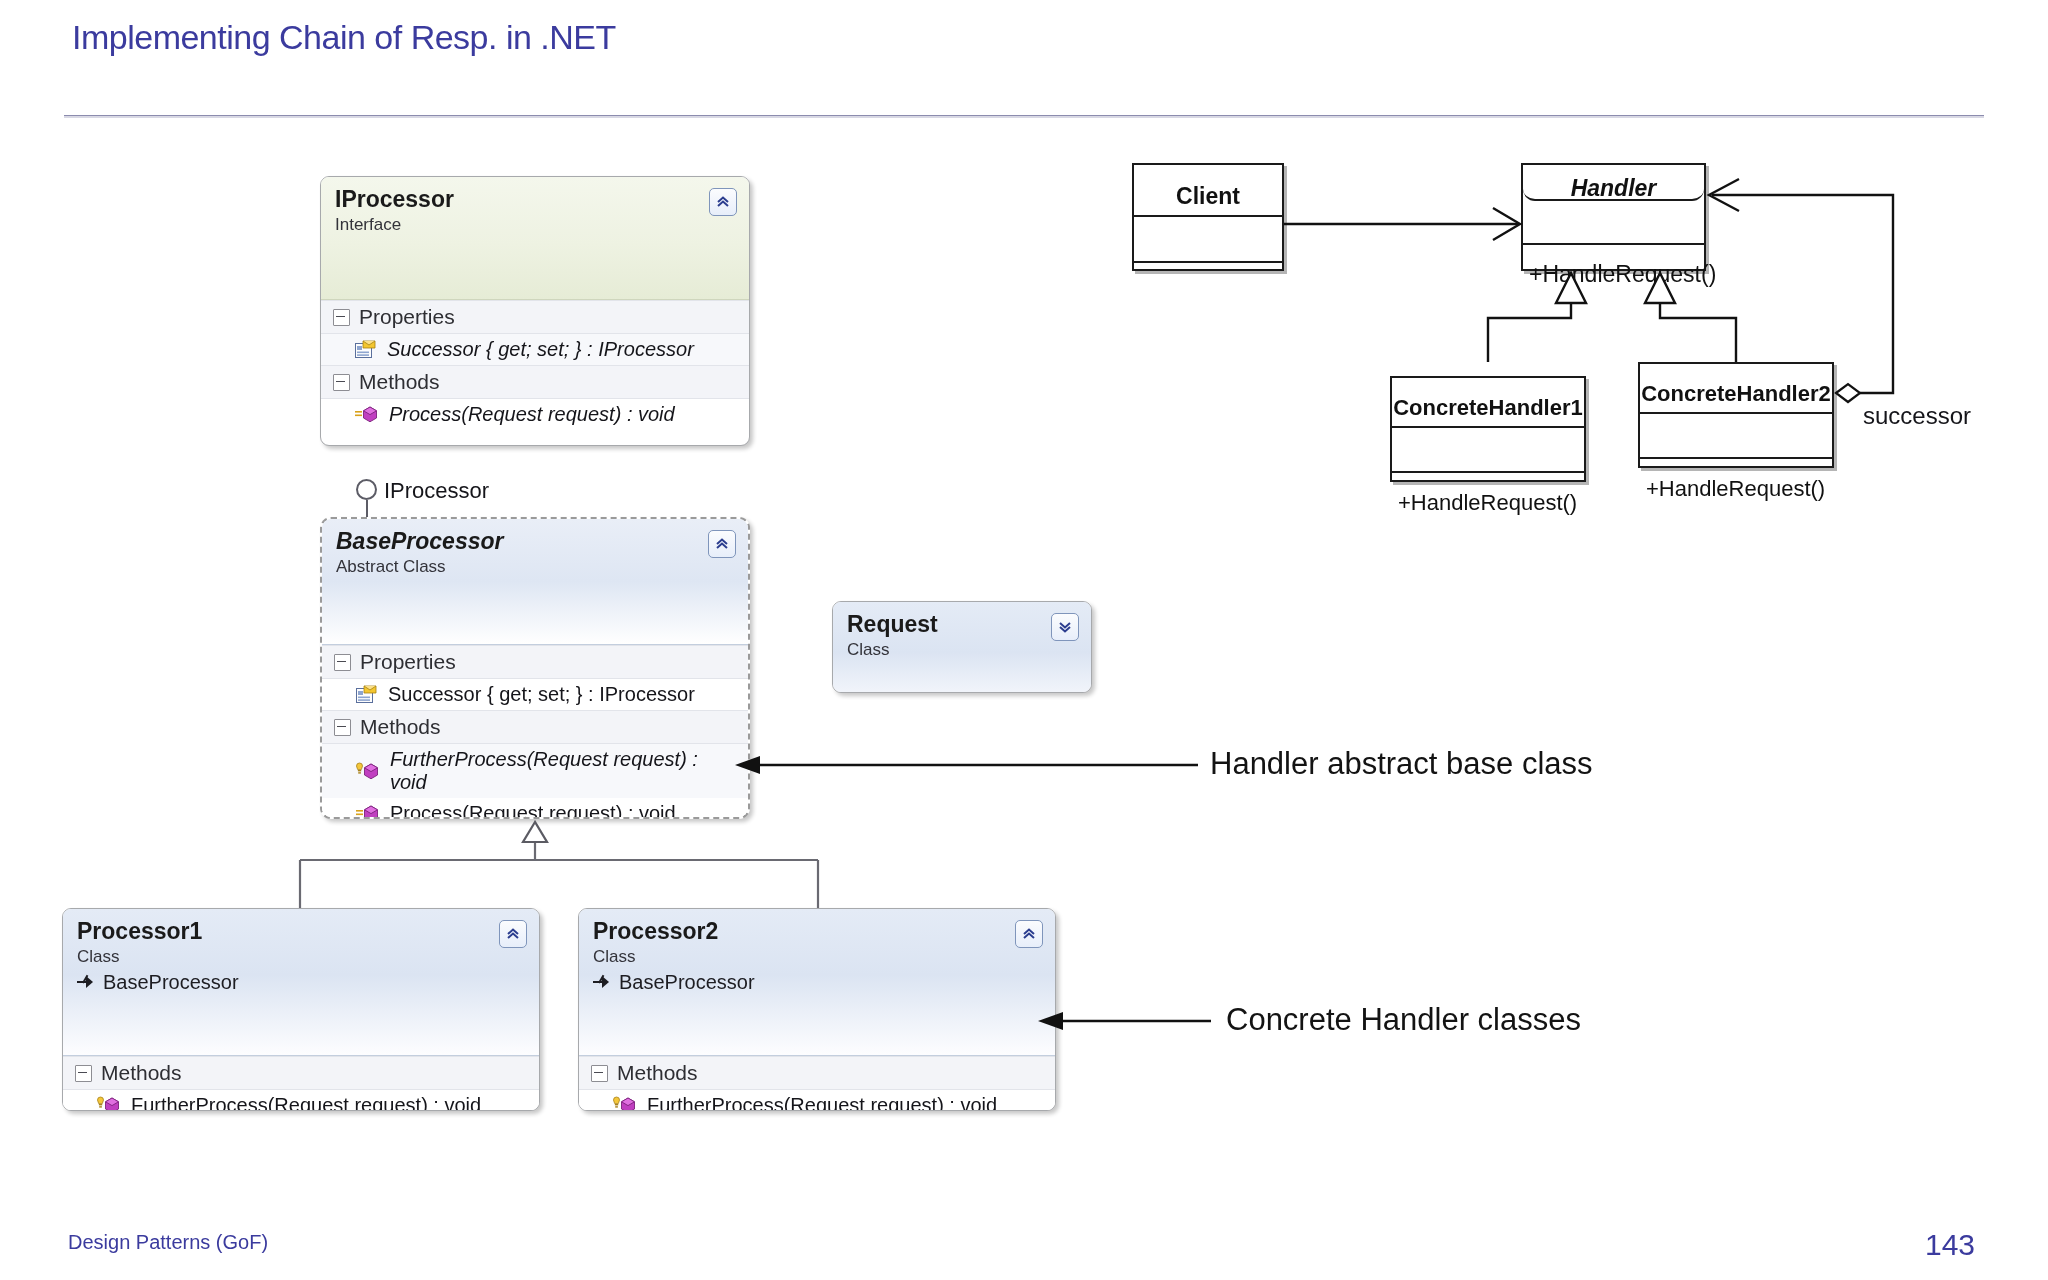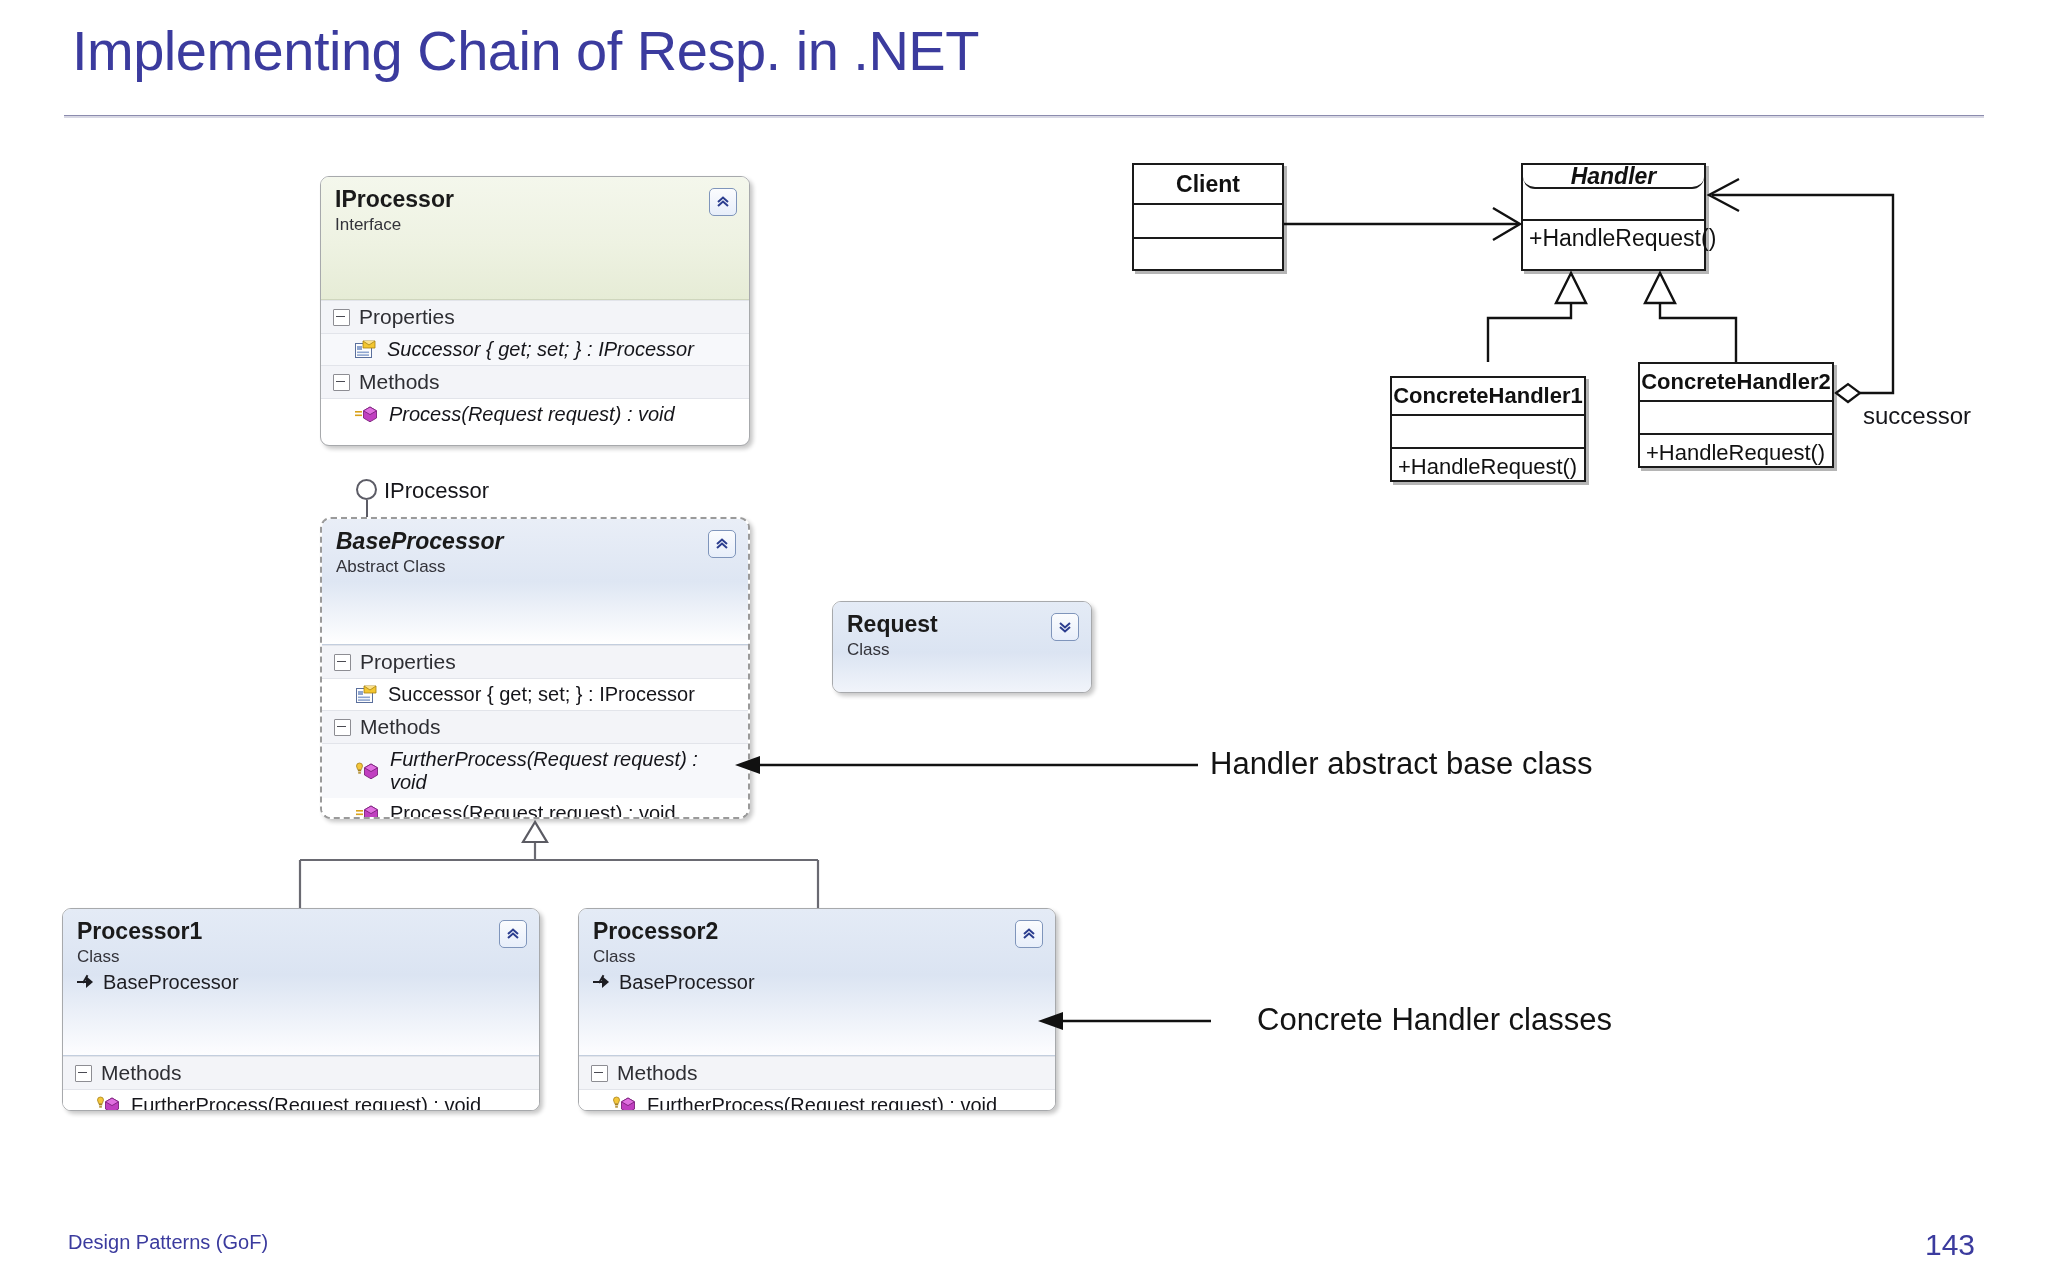--- a/index.html
+++ b/index.html
@@ -7,21 +7,21 @@
     width:2048px;height:1280px;
     background:#ffffff;
     font-family:"Liberation Sans", sans-serif;
     overflow:hidden;
     position:relative;
   }
 
   
   .slide-title{
     position:absolute;left:72px;top:18px;
-    font-size:56px;
+    font-size:34px;
     color:#3b3b9e;
     font-weight:400;
     letter-spacing:-0.5px;
     white-space:nowrap;
   }
   .title-rule{
     position:absolute;left:64px;top:115px;width:1920px;height:3px;
     background:linear-gradient(to bottom,#8c8cae 0 1px,#d8d8e4 1px 3px);
   }
 
@@ -144,21 +144,21 @@
 
   
   .uml-box{
     position:absolute;box-sizing:border-box;
     border:2px solid #1a1a1a;background:#ffffff;
     box-shadow:3px 3px 0 rgba(120,120,120,0.55);
   }
   .uml-cell{
     box-sizing:border-box;border-bottom:2px solid #1a1a1a;
     display:flex;align-items:center;
-    font-size:23px;color:#111;
+    font-size:23px;color:#111;margin-top:12px;
   }
   .uml-cell:last-child{border-bottom:none;}
   .uml-cell.center{justify-content:center;font-weight:bold;}
   .uml-cell.center.ital{font-style:italic;}
   .uml-cell.left{padding-left:6px;}
   .uml-label{
     position:absolute;font-size:24px;color:#15151a;white-space:nowrap;
   }
   svg.overlay{position:absolute;left:0;top:0;width:2048px;height:1280px;pointer-events:none;}
 
@@ -418,16 +418,16 @@
   <polygon points="1660,273 1645,303 1675,303" fill="#ffffff" stroke="#111" stroke-width="2.4"></polygon>
 
   <g stroke="#111" stroke-width="2.4" fill="none">
     <path d="M1860 393 L1893 393 L1893 195 L1712 195"></path>
     <path d="M1739 179 L1709 195 L1739 211" fill="none"></path>
   </g>
   <polygon points="1836,393 1848,384 1860,393 1848,402" fill="#ffffff" stroke="#111" stroke-width="2.2"></polygon>
 </svg>
 
 <div class="callout-text" style="left:1210px;top:746px;">Handler abstract base class</div>
-<div class="callout-text" style="left:1226px;top:1002px;margin-left:31px;">Concrete Handler classes</div>
+<div class="callout-text" style="left:1226px;top:1002px;">Concrete Handler classes</div>
 
 <div class="footer-left">Design Patterns (GoF)</div>
 <div class="footer-page">143</div>
 
 </body></html>

